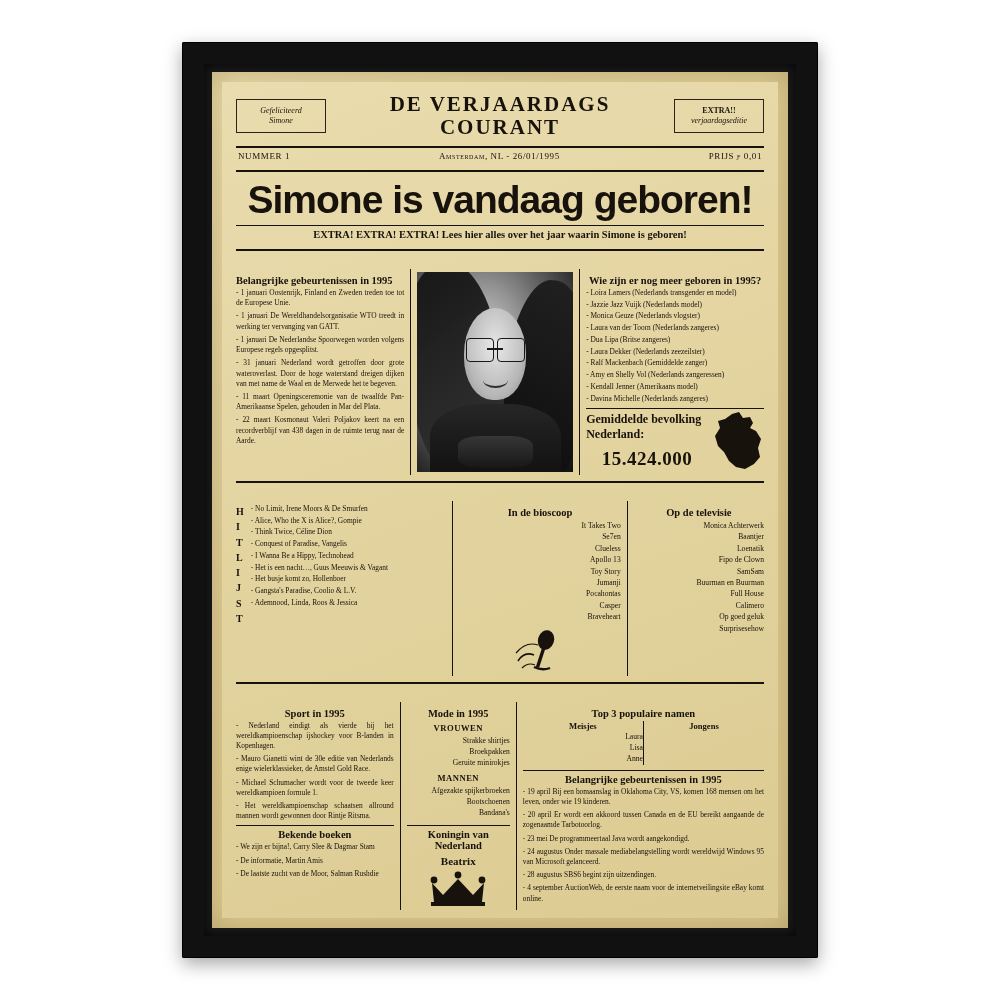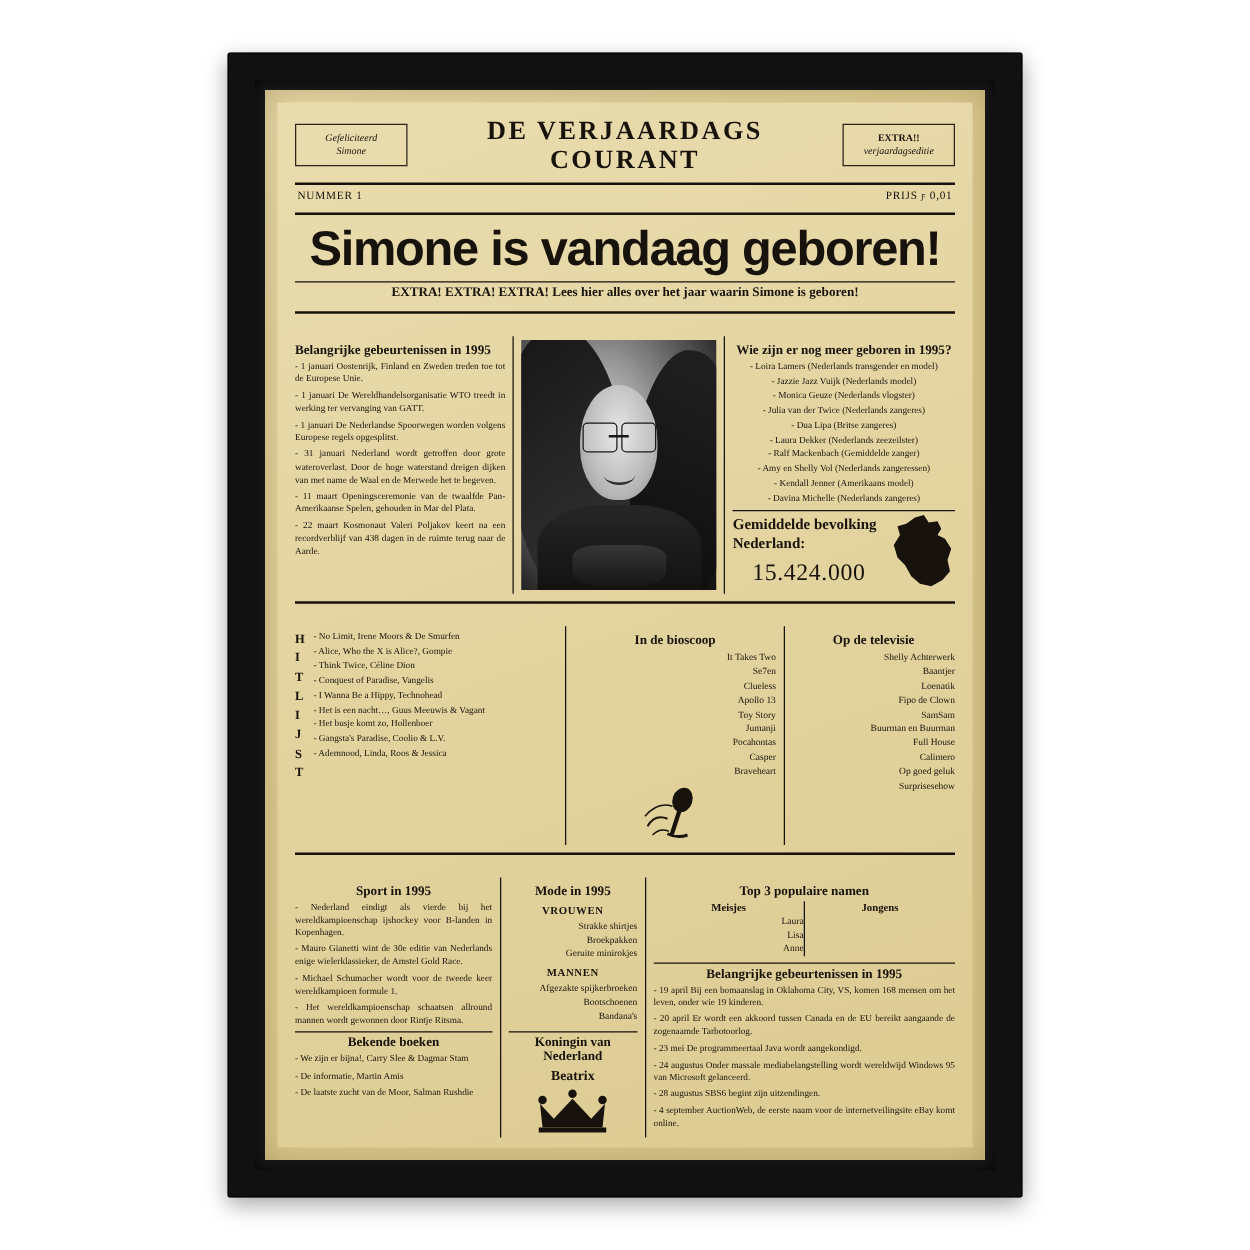--- a/index.html
+++ b/index.html
@@ -69,21 +69,21 @@
   .photo .glass i:last-child{right:0;}
   .photo .bridge{position:absolute;left:45%;top:38%;width:10%;height:1.6px;background:#1d1d1d;}
   .photo .smile{position:absolute;left:42%;top:50%;width:16%;height:7%;
     border-bottom:2px solid #3a3027;border-radius:0 0 60% 60%;}
   .photo .body{position:absolute;left:8%;bottom:-6%;width:84%;height:40%;
     background:linear-gradient(180deg,#2a2a2a,#141414);border-radius:40% 40% 0 0;}
   .photo .arm{position:absolute;left:26%;bottom:2%;width:48%;height:16%;
     background:linear-gradient(180deg,#3a3a3a,#1c1c1c);border-radius:30%;}
 
   .pop{font-size:12px;text-align:center;font-weight:bold;}
-  .popnum{font-size:19px;font-weight:normal;letter-spacing:.5px;}
+  .popnum{font-size:19px;font-weight:bold;letter-spacing:.5px;}
 
   .hitlist{display:flex;gap:6px;}
   .hitletters{font-family:"Liberation Serif",serif;font-weight:bold;font-size:10px;line-height:1.53;letter-spacing:1px;}
   .mic{display:block;margin:4px auto 0;}
   .crown{display:block;margin:4px auto 0;}
   .nl-map{display:block;}
   .sub-h{text-align:center;font-weight:bold;font-size:8.6px;margin:4px 0 2px;letter-spacing:.5px;}
   .name-cols{display:flex;}
   .name-cols > div{flex:1;text-align:center;}
   .cell{padding:3px 6px;box-sizing:border-box;}
@@ -108,20 +108,21 @@
             </div>
             <div class="badge">
               <b>EXTRA!!</b>
               <span>verjaardagseditie</span>
             </div>
           </div>
 
           <div class="rule"></div>
           <div class="infobar">
             <div>NUMMER 1</div>
+            <div class="mid">Amsterdam, NL - 26/01/1995</div>
             <div>PRIJS ƒ 0,01</div>
           </div>
           <div class="rule"></div>
 
           <div class="headline">Simone is vandaag geboren!</div>
 
           <div class="rule-thin"></div>
           <div class="extra-line">EXTRA! EXTRA! EXTRA! Lees hier alles over het jaar waarin Simone is geboren!</div>
           <div class="rule"></div>
 
@@ -149,25 +150,25 @@
                   </div>
                 <div class="bridge"></div>
                 <div class="smile"></div>
                 <div class="body"></div>
                 <div class="arm"></div>
               </div>
             </div>
 
             <div class="col cell vline" style="width:35%;padding-right:0;">
               <div class="sect-h">Wie zijn er nog meer geboren in 1995?</div>
-              <ul class="list" style="text-align:center;">
+              <ul class="list" style="text-align:left;">
                 <li>- Loira Lamers (Nederlands transgender en model)</li>
                 <li>- Jazzie Jazz Vuijk (Nederlands model)</li>
                 <li>- Monica Geuze (Nederlands vlogster)</li>
-                <li>- Julia van der Twice (Nederlands zangeres)</li>
+                <li>- Laura van der Toorn (Nederlands zangeres)</li>
                 <li>- Dua Lipa (Britse zangeres)</li>
                 <li>- Laura Dekker (Nederlands zeezeilster)</li>
                 <li>- Ralf Mackenbach (Gemiddelde zanger)</li>
                 <li>- Amy en Shelly Vol (Nederlands zangeressen)</li>
                 <li>- Kendall Jenner (Amerikaans model)</li>
                 <li>- Davina Michelle (Nederlands zangeres)</li>
               </ul>
               <div class="hline" style="margin:4px 0 3px;"></div>
               <div style="display:flex;align-items:center;gap:4px;">
                 <div style="flex:1;">
@@ -230,21 +231,21 @@
                 <path d="M22 40 q8 4 16 1" stroke="#17120b" stroke-width="2.4" fill="none"></path>
                 <path d="M6 34 q6 -10 16 -6" stroke="#17120b" stroke-width="1.6" fill="none"></path>
                 <path d="M4 26 q10 -12 22 -8" stroke="#17120b" stroke-width="1.2" fill="none"></path>
                 <path d="M10 41 q6 -6 13 -3" stroke="#17120b" stroke-width="1.2" fill="none"></path>
               </svg>
             </div>
 
             <div class="col cell vline" style="width:26%;padding-right:0;">
               <div class="sect-h">Op de televisie</div>
               <div class="centerlist">
-                <div>Shelly Achterwerk</div>
+                <div>Monica Achterwerk</div>
                 <div>Baantjer</div>
                 <div>Loenatik</div>
                 <div>Fipo de Clown</div>
                 <div>SamSam</div>
                 <div>Buurman en Buurman</div>
                 <div>Full House</div>
                 <div>Calimero</div>
                 <div>Op goed geluk</div>
                 <div>Surprisesehow</div>
               </div>

